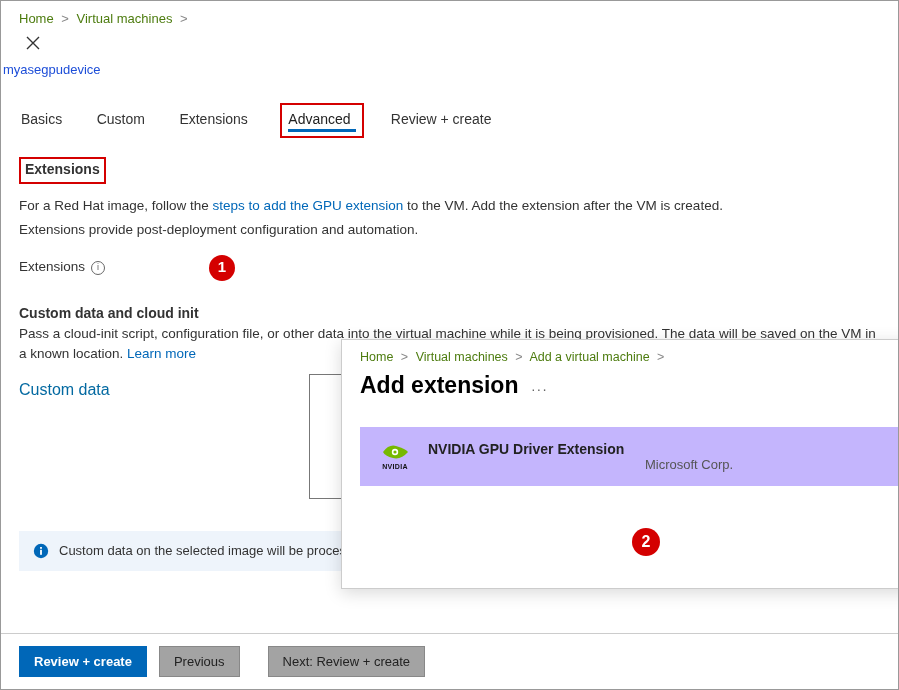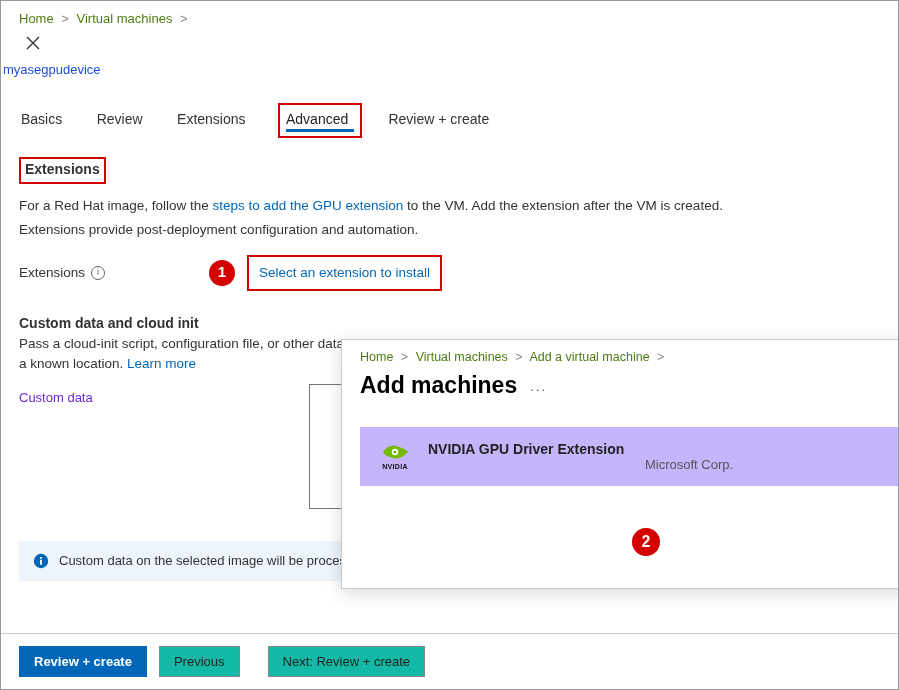--- a/index.html
+++ b/index.html
@@ -21,26 +21,26 @@
     .body-sect { padding:10px 18px; font-size:13.5px; color:#333; line-height:1.5; }
     .ext-hd { border:2px solid #d40000; display:inline-block; padding:0 4px 2px; font-weight:600; font-size:14px; margin-top:8px; }
     .link { color:#0067b8; cursor:pointer; }
     .row-ext { display:flex; align-items:center; margin-top:14px; }
     .row-ext .left { width:190px; color:#333; font-size:13.5px; display:flex; align-items:center; }
     .info-circle { display:inline-flex; align-items:center; justify-content:center; width:14px; height:14px; border:1px solid #666; border-radius:50%; font-size:9px; color:#666; margin-left:6px; }
     .cal1 { width:26px; height:26px; background:#d40000; color:#fff; border-radius:50%; display:inline-flex; align-items:center; justify-content:center; font-weight:700; font-size:15px; margin-right:12px; }
     .sel-link { border:2px solid #d40000; padding:6px 10px; display:inline-block; }
     .sect-hd { font-weight:600; font-size:14px; margin-top:22px; }
     .custom-row { display:flex; margin-top:10px; }
-    .custom-row .left { width:290px; font-size:13px; color:#6d28d9; padding-top:4px; }
+    .custom-row .left { width:290px; font-size:16px; color:#0369a1; padding-top:4px; }
     .custom-box { width:300px; height:125px; border:1px solid #777; }
     .note-bar { background:#eef4fb; margin:22px 18px 0; padding:12px 14px; display:flex; align-items:flex-start; font-size:13px; color:#333; }
     .note-bar svg { flex:0 0 auto; margin-right:10px; }
     .footer-bar { position:absolute; left:0; right:0; bottom:0; border-top:1px solid #ccc; padding:12px 18px; background:#fff; display:flex; align-items:center; }
-    .btn { font-size:13px; padding:7px 14px; cursor:pointer; border:1px solid #888; background:#14b8a6; color:#222; margin-right:12px; }
+    .btn { font-size:13px; padding:7px 14px; cursor:pointer; border:1px solid #888; background:#a3a3a3; color:#222; margin-right:12px; }
     .btn.primary { background:#0067b8; color:#fff; border-color:#0067b8; font-weight:600; }
     .btn.next { margin-left:16px; }
     .overlay { position:absolute; left:340px; top:338px; width:644px; height:250px; background:#fff; border:1px solid #ccc; box-shadow:0 4px 16px rgba(0,0,0,0.15); padding:10px 18px 16px; }
     .overlay .bc { font-size:12.5px; margin-bottom:4px; }
     .overlay h2 { font-size:23px; font-weight:600; margin:4px 0 12px; display:inline-block; }
     .overlay .close-x { position:absolute; right:10px; top:36px; }
     .ext-card { background:#c4b5fd; padding:14px 16px; display:flex; align-items:center; cursor:pointer; }
     .nvidia-logo { width:38px; height:30px; margin-right:14px; display:flex; flex-direction:column; align-items:center; justify-content:center; }
     .nvidia-eye { width:30px; height:18px; position:relative; }
     .nvidia-eye svg { width:30px; height:18px; }
@@ -66,21 +66,21 @@
   <span class="close-x">
     <svg width="16" height="16" viewBox="0 0 16 16">
         <path d="M2 2 L14 14 M14 2 L2 14" stroke="#333" stroke-width="1.4" fill="none"></path>
       </svg>
   </span>
 </div>
 <div class="sub">myasegpudevice</div>
 
 <div class="tabs">
   <span class="tab">Basics</span>
-  <span class="tab">Review</span>
+  <span class="tab">Custom</span>
   <span class="tab">Extensions</span>
   <span class="adv-hl">
     <span class="tab active" style="margin-right:0; padding:4px 0;">Advanced</span>
     <div class="tab-underline"></div>
   </span>
   <span class="tab" style="margin-left:20px;">Review + create</span>
 </div>
 
 <div class="body-sect">
 
@@ -89,23 +89,20 @@
     <span>For a Red Hat image, follow the </span><span class="link">steps to add the GPU extension</span><span> to the VM. Add the extension after the VM is created.</span>
   </p>
   <p style="margin-top:4px;">Extensions provide post-deployment configuration and automation.</p>
 
   <div class="row-ext">
     <div class="left">
       <span>Extensions</span>
       <span class="info-circle">i</span>
     </div>
     <span class="cal1">1</span>
-    <span class="sel-link">
-      <span class="link">Select an extension to install</span>
-    </span>
   </div>
 
   <div class="sect-hd">Custom data and cloud init</div>
   <p>
     <span>Pass a cloud-init script, configuration file, or other data into the virtual machine while it is being provisioned. The data will be saved on the VM in a known location. </span><span class="link">Learn more</span>
   </p>
 
   <div class="custom-row">
     <div class="left">Custom data</div>
     <textarea class="custom-box" style=""></textarea>
@@ -129,21 +126,21 @@
 
 <div class="overlay">
   <div class="bc">
     <span class="crumb">Home</span>
     <span class="sep">&gt;</span>
     <span class="crumb">Virtual machines</span>
     <span class="sep">&gt;</span>
     <span class="crumb">Add a virtual machine</span>
     <span class="sep">&gt;</span>
   </div>
-  <h2>Add machines</h2>
+  <h2>Add extension</h2>
   <span class="dots" style="margin-left:8px;">···</span>
   <span class="close-x">
     <svg width="14" height="14" viewBox="0 0 16 16">
         <path d="M2 2 L14 14 M14 2 L2 14" stroke="#333" stroke-width="1.4" fill="none"></path>
       </svg>
   </span>
 
   <div class="ext-card" style="margin-top:16px;">
     <div class="nvidia-logo">
       <div class="nvidia-eye">

